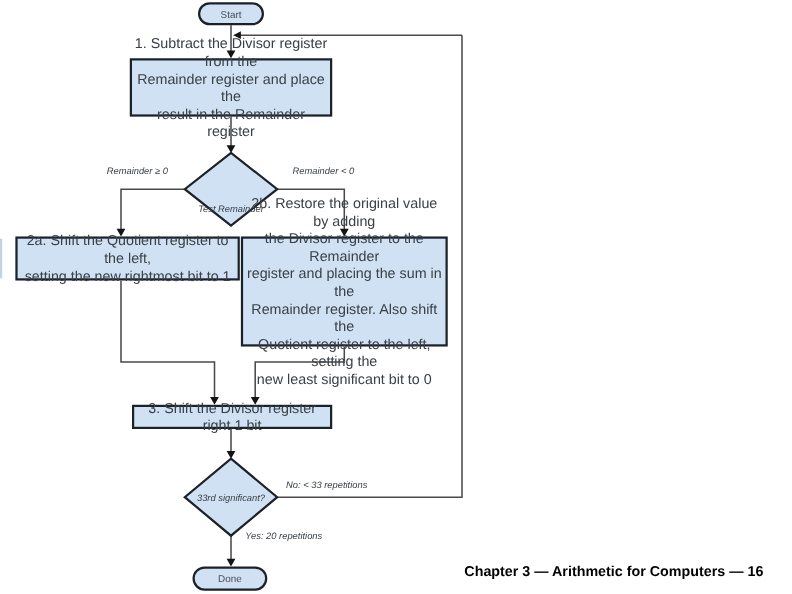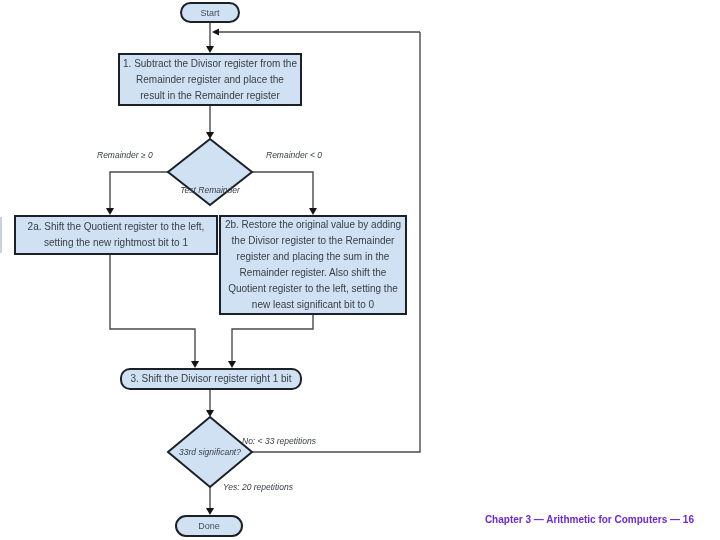--- a/index.html
+++ b/index.html
@@ -17,38 +17,38 @@
   #flow-svg{position:absolute;left:0;top:0;z-index:1;}
   .line{stroke:var(--line);stroke-width:1.4;fill:none;}
   .arrow{fill:var(--arrow);stroke:none;}
   .diamond{fill:var(--shape-fill);stroke:var(--shape-border);stroke-width:2;}
   .node{
     position:absolute;z-index:2;box-sizing:border-box;
     background:var(--shape-fill);border:2px solid var(--shape-border);
     display:flex;align-items:center;justify-content:center;
     text-align:center;color:var(--text);
   }
-  .process{font-size:10px;line-height:16px;white-space:pre-line;}
+  .process{font-size:13px;line-height:16px;white-space:pre-line;}
   .terminal{border-radius:12px;font-size:9px;color:#475058;}
   .lbl{
     position:absolute;z-index:2;font-size:8.5px;color:var(--text);
     line-height:12px;white-space:nowrap;font-style:italic;
   }
   .lbl-center{text-align:center;}
   #edge-sliver{
     position:absolute;left:0;top:217px;width:2px;height:36px;
     background:#c4d2e2;z-index:2;
   }
   #footer-clip{
     position:absolute;left:393px;top:509px;width:302px;height:22px;
     overflow:hidden;z-index:3;
   }
   #footer-text{
     position:absolute;right:1px;top:0;white-space:nowrap;
-    font-weight:700;font-size:10px;line-height:22px;color:#6d28d9;
+    font-weight:700;font-size:13px;line-height:22px;color:#000000;
   }
 </style>
 </head>
 <body>
 
 <div id="canvas">
 
   <svg id="flow-svg" width="720" height="540" viewBox="0 0 720 540">
 
     <path class="line" d="M210 23 L210 48"></path>
@@ -93,30 +93,30 @@
 setting the new rightmost bit to 1</span>
   </div>
   <div class="node process" style="left:219px;top:215px;width:188px;height:100px;">
     <span>2b.  Restore the original value by adding
 the Divisor register to the Remainder
 register and placing the sum in the
 Remainder register. Also shift the
 Quotient register to the left, setting the
 new least significant bit to 0</span>
   </div>
-  <div class="node process" style="left:120px;top:368px;width:182px;height:22px;border-radius:10px;">
+  <div class="node process" style="left:120px;top:368px;width:182px;height:22px;">
     <span>3.  Shift the Divisor register right 1 bit</span>
   </div>
 
   <div class="lbl lbl-center" style="left:164px;top:166px;width:92px;margin-top:18px;">Test Remainder</div>
   <div class="lbl lbl-center" style="left:164px;top:446px;width:92px;">33rd significant?</div>
 
   <div class="lbl" style="left:97px;top:149px;">Remainder ≥ 0</div>
   <div class="lbl" style="left:266px;top:149px;">Remainder &lt; 0</div>
-  <div class="lbl" style="left:242px;top:435px;">No: &lt; 33 repetitions</div>
+  <div class="lbl" style="left:260px;top:435px;">No: &lt; 33 repetitions</div>
   <div class="lbl" style="left:223px;top:481px;">Yes: 20 repetitions</div>
 
   <div id="edge-sliver"></div>
 
   <div id="footer-clip">
     <span id="footer-text">Chapter 3 — Arithmetic for Computers — 16</span>
   </div>
 
 </div>
 

